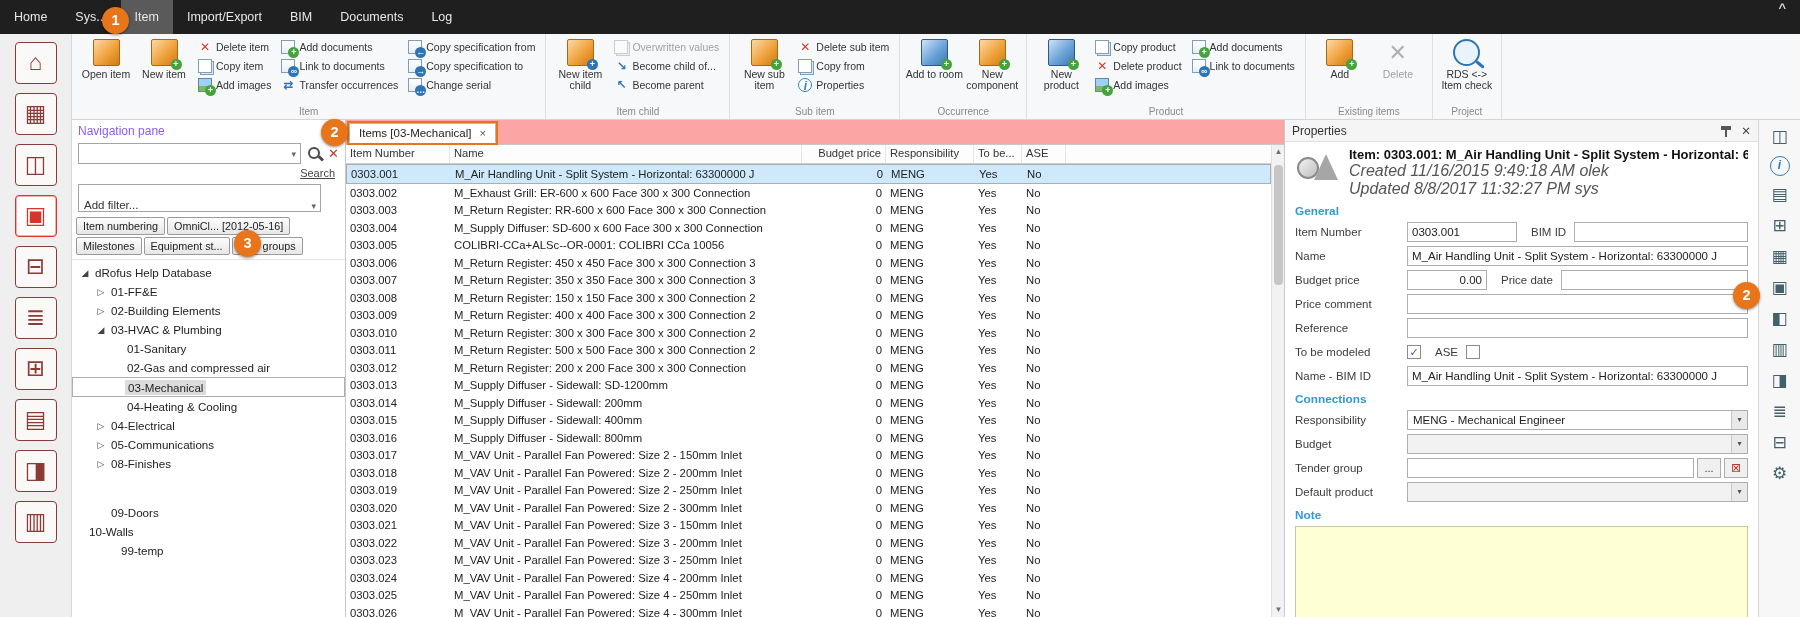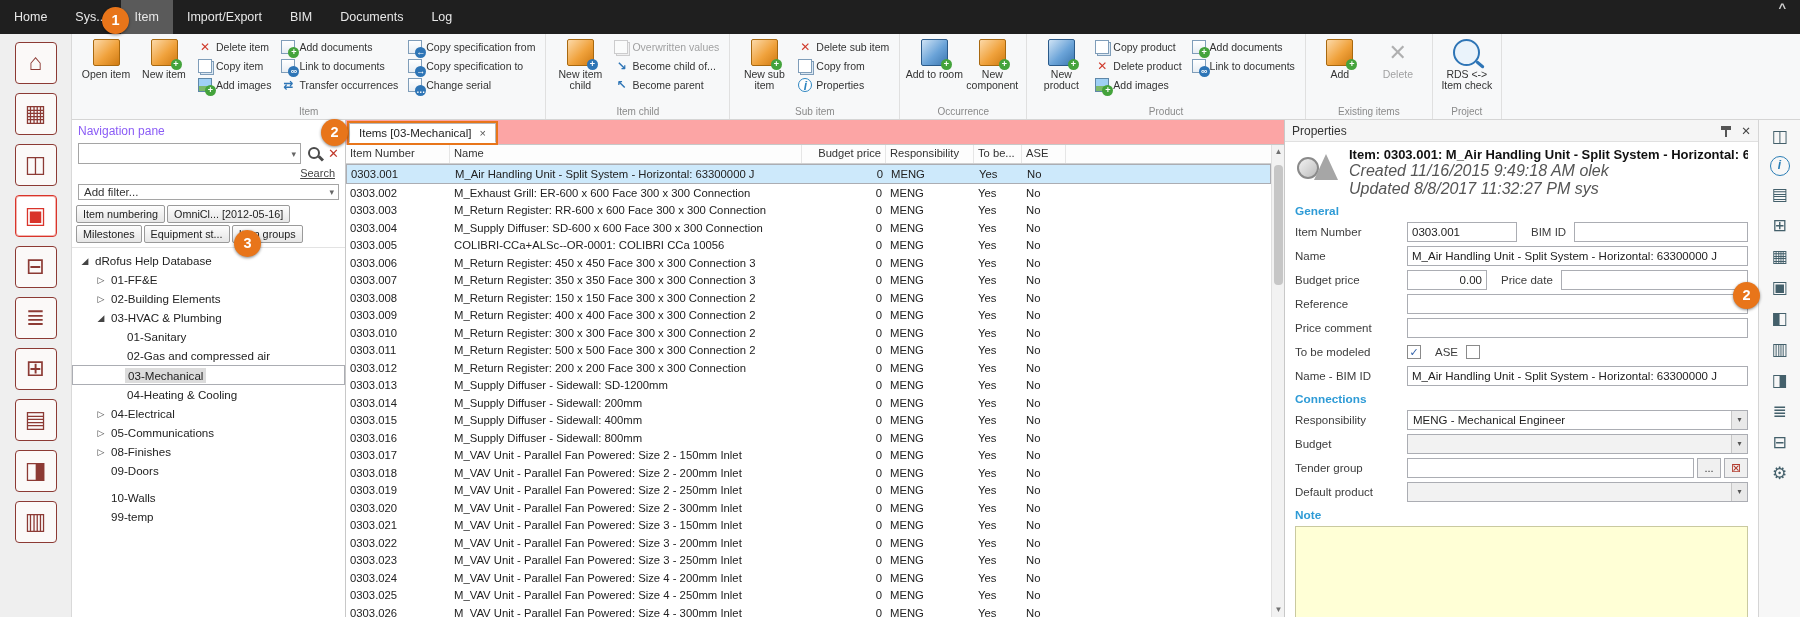--- a/index.html
+++ b/index.html
@@ -59,21 +59,21 @@
   .np-title { font-size:12px; color:#8b5cf6; padding:4px 6px 3px 6px; }
   .np-search { display:flex; align-items:center; gap:5px; padding:2px 6px; }
   .np-combo { flex:1; height:21px; border:1px solid #a5a5a5; background:#fff; display:flex; align-items:center; justify-content:flex-end; }
   .combo-chev { color:#666; font-size:9px; padding:0 4px; }
   .np-mag { width:17px; height:17px; position:relative; display:inline-block; }
   .np-mag::before { content:''; position:absolute; left:2px; top:2px; width:8px; height:8px; border:2px solid #4a4a4a; border-radius:50%; }
   .np-mag::after { content:''; position:absolute; left:12px; top:12px; width:6px; height:2.5px; background:#4a4a4a; transform:rotate(45deg); }
   .np-clear { color:#c0392b; font-weight:bold; font-size:13px; }
   .np-searchlink-row { text-align:right; padding:0 10px 2px 0; }
   .np-searchlink { font-size:11px; color:#444; text-decoration:underline; }
-  .np-filter { margin:2px 6px 4px 6px; height:16px; border:1px solid #a5a5a5; background:#fff; display:flex; align-items:center; font-size:11.5px; color:#333; padding-left:5px; }
+  .np-filter { margin:2px 24px 4px 6px; height:28px; border:1px solid #a5a5a5; background:#fff; display:flex; align-items:flex-end; font-size:11.5px; color:#333; padding-left:5px; }
   .np-filter .combo-chev { margin-left:auto; }
   .np-tabs { display:flex; flex-direction:column; gap:2px; padding:1px 4px 4px 4px; border-bottom:1px solid #e3e3e3; }
   .np-tab-row { display:flex; gap:2px; }
   .np-tab { border:1px solid #9a9a9a; background:linear-gradient(#fdfdfd,#e6e6e6); border-radius:2px; font-size:10.8px; color:#222; padding:2px 6px; white-space:nowrap; overflow:hidden; }
   .np-tree { flex:1; overflow:hidden; padding-top:3px; }
   .tree-item { display:flex; align-items:center; height:19px; font-size:11.6px; color:#222; white-space:nowrap; }
   .tree-item.sel .tl { background:#dcdcdc; }
   .tw { width:14px; display:inline-block; font-size:9px; color:#444; text-align:center; flex:0 0 14px; }
   .tl { padding:1px 3px; }
 
@@ -447,29 +447,29 @@
                 <span class="tl">04-Electrical</span>
               </div>
               <div class="tree-item" style="padding-left: 22px;">
                 <span class="tw">▷</span>
                 <span class="tl">05-Communications</span>
               </div>
               <div class="tree-item" style="padding-left: 22px;">
                 <span class="tw">▷</span>
                 <span class="tl">08-Finishes</span>
               </div>
-              <div class="tree-item" style="padding-left: 22px;">
+              <div class="tree-item" style="padding-left: 22px; margin-top: 30px;">
                 <span class="tw"></span>
                 <span class="tl">09-Doors</span>
               </div>
-              <div class="tree-item" style="padding-left: 22px; margin-top: 8px;">
+              <div class="tree-item" style="">
                 <span class="tw"></span>
                 <span class="tl">10-Walls</span>
               </div>
-              <div class="tree-item" style="padding-left: 22px; align-items: center;">
+              <div class="tree-item" style="padding-left: 32px; align-items: center;">
                 <span class="tw"></span>
                 <span class="tl">99-temp</span>
               </div>
             </div>
         </div>
 
         <div class="content">
           <div class="tabbar">
             <div class="tab">
               <span>Items [03-Mechanical]</span>
@@ -741,26 +741,26 @@
             </div>
 
             <div class="frow">
               <span class="flabel">Budget price</span>
               <input class="tx num" style="width: 80px;" value="0.00">
               <span class="flabel2">Price date</span>
               <input class="tx flex" value="" style="">
             </div>
 
             <div class="frow">
+              <span class="flabel">Price comment</span>
+              <input class="tx flex" value="" style="">
+            </div>
+
+            <div class="frow">
               <span class="flabel">Reference</span>
-              <input class="tx flex" value="" style="">
-            </div>
-
-            <div class="frow">
-              <span class="flabel">Price comment</span>
               <input class="tx flex" value="" style="">
             </div>
 
             <div class="frow">
               <span class="flabel">To be modeled</span>
               <span class="cb">✓</span>
               <span class="flabel2">ASE</span>
               <span class="cb"></span>
             </div>
 

